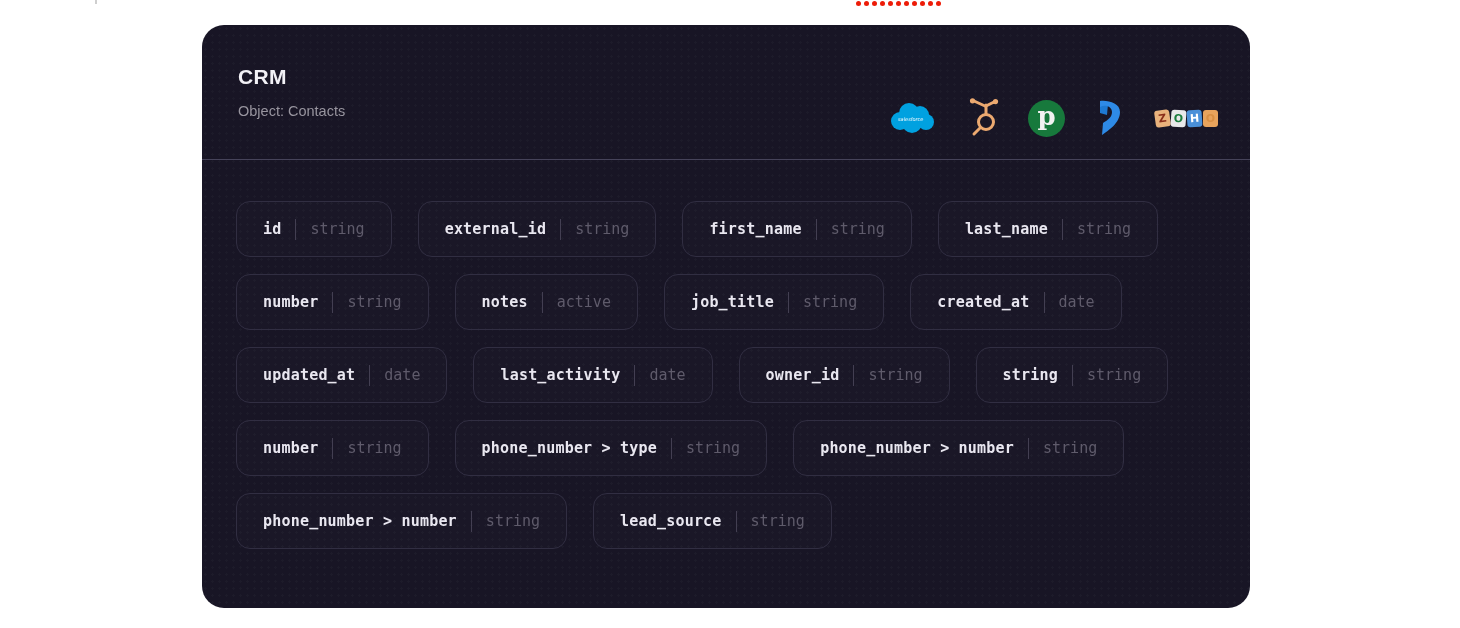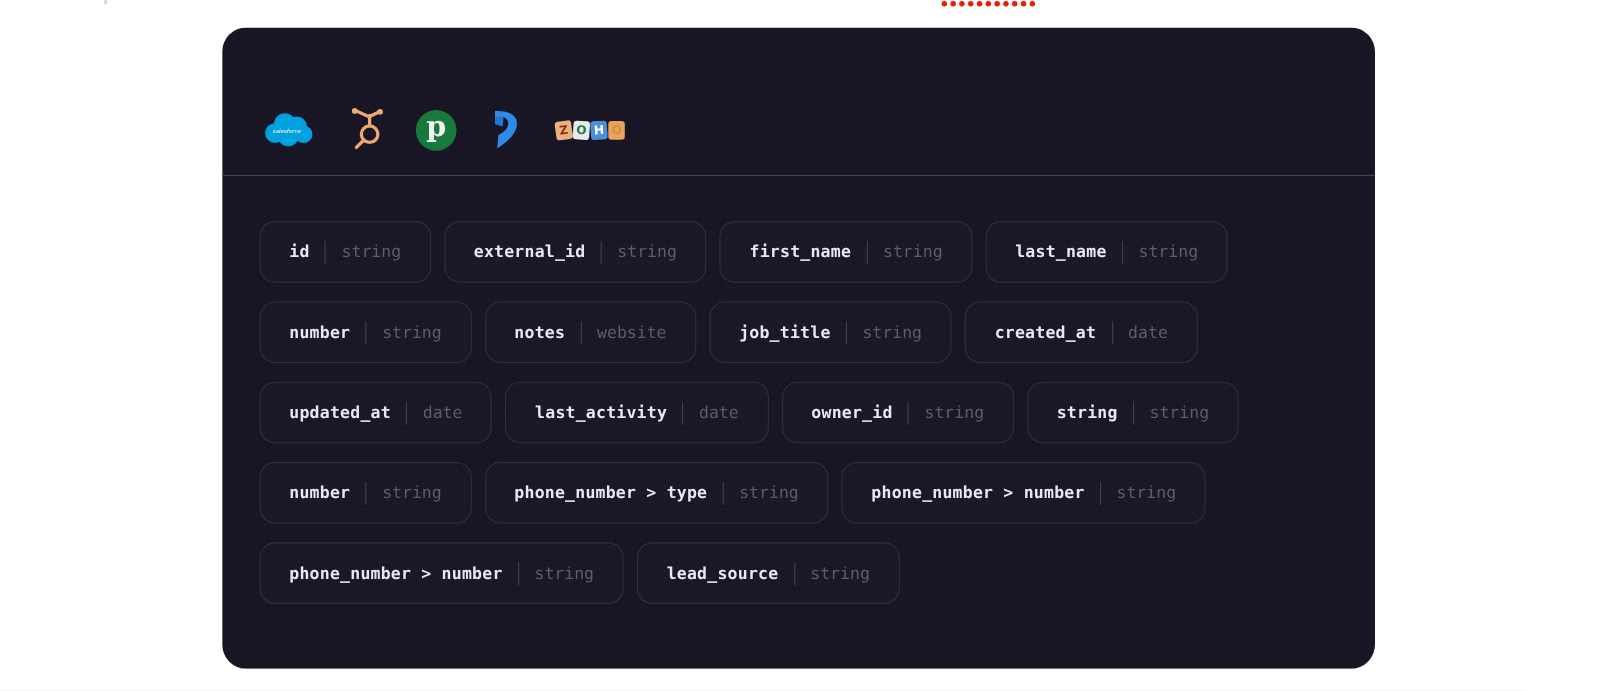--- a/index.html
+++ b/index.html
@@ -37,21 +37,21 @@
   .zoho { display: flex; gap: 1px; align-items: center; }
   .zoho .tile { width: 15px; height: 17px; border-radius: 3px; display: flex; align-items: center;
     justify-content: center; font-size: 11px; font-weight: bold; font-family: "DejaVu Sans", sans-serif; }
   .zoho .t1 { background: #e9b27c; color: #8a2e1a; transform: rotate(-8deg); }
   .zoho .t2 { background: #e8e8ea; color: #1b7d3e; transform: rotate(4deg); }
   .zoho .t3 { background: #4a90d9; color: #ffffff; transform: rotate(-4deg); }
   .zoho .t4 { background: #e8a35c; color: #d98f43; }
 
   
   .fields { padding: 41px 34px 0 34px; }
-  .frow { display: flex; gap: 12px; margin-bottom: 17px; }
+  .frow { display: flex; gap: 26px; margin-bottom: 17px; }
   .pill { display: inline-flex; align-items: center; height: 56px; padding: 0 26px;
     border: 1px solid #312e42; border-radius: 14px; background: rgba(255,255,255,0.012);
     font-family: "DejaVu Sans Mono", monospace; font-size: 15px; white-space: pre; }
   .fname { color: #e9e7f0; font-weight: bold; letter-spacing: 0.2px; }
   .fsep { width: 1px; height: 21px; background: #433f52; margin: 0 14px; }
   .ftype { color: #5f5b6b; }
 </style>
 </head>
 <body>
 
@@ -68,20 +68,24 @@
       <i style="background: rgb(237, 28, 8);"></i>
       <i style="background: rgb(237, 28, 8);"></i>
       <i style="background: rgb(237, 28, 8);"></i>
       <i style="background: rgb(237, 28, 8);"></i>
     </div>
   <div class="stray-tick"></div>
 
   <div class="card">
 
     <div class="card-header">
+      <div class="hd-text">
+        <div class="card-title">CRM</div>
+        <div class="card-subtitle">Object: Contacts</div>
+      </div>
 
       <div class="logo-row">
 
         <span class="logo">
           <svg width="48" height="36" viewBox="0 0 48 36">
             <g fill="#00a1e0">
               <circle cx="12" cy="21" r="9"></circle>
               <circle cx="21" cy="13" r="10"></circle>
               <circle cx="32" cy="15" r="9"></circle>
               <circle cx="38" cy="22" r="8"></circle>
@@ -140,21 +144,21 @@
         <div class="pill">
           <span class="fname">last_name</span><span class="fsep"></span><span class="ftype">string</span>
         </div>
       </div>
 
       <div class="frow">
         <div class="pill">
           <span class="fname">number</span><span class="fsep"></span><span class="ftype">string</span>
         </div>
         <div class="pill">
-          <span class="fname">notes</span><span class="fsep"></span><span class="ftype">website</span>
+          <span class="fname">notes</span><span class="fsep"></span><span class="ftype">active</span>
         </div>
         <div class="pill">
           <span class="fname">job_title</span><span class="fsep"></span><span class="ftype">string</span>
         </div>
         <div class="pill">
           <span class="fname">created_at</span><span class="fsep"></span><span class="ftype">date</span>
         </div>
       </div>
 
       <div class="frow">

